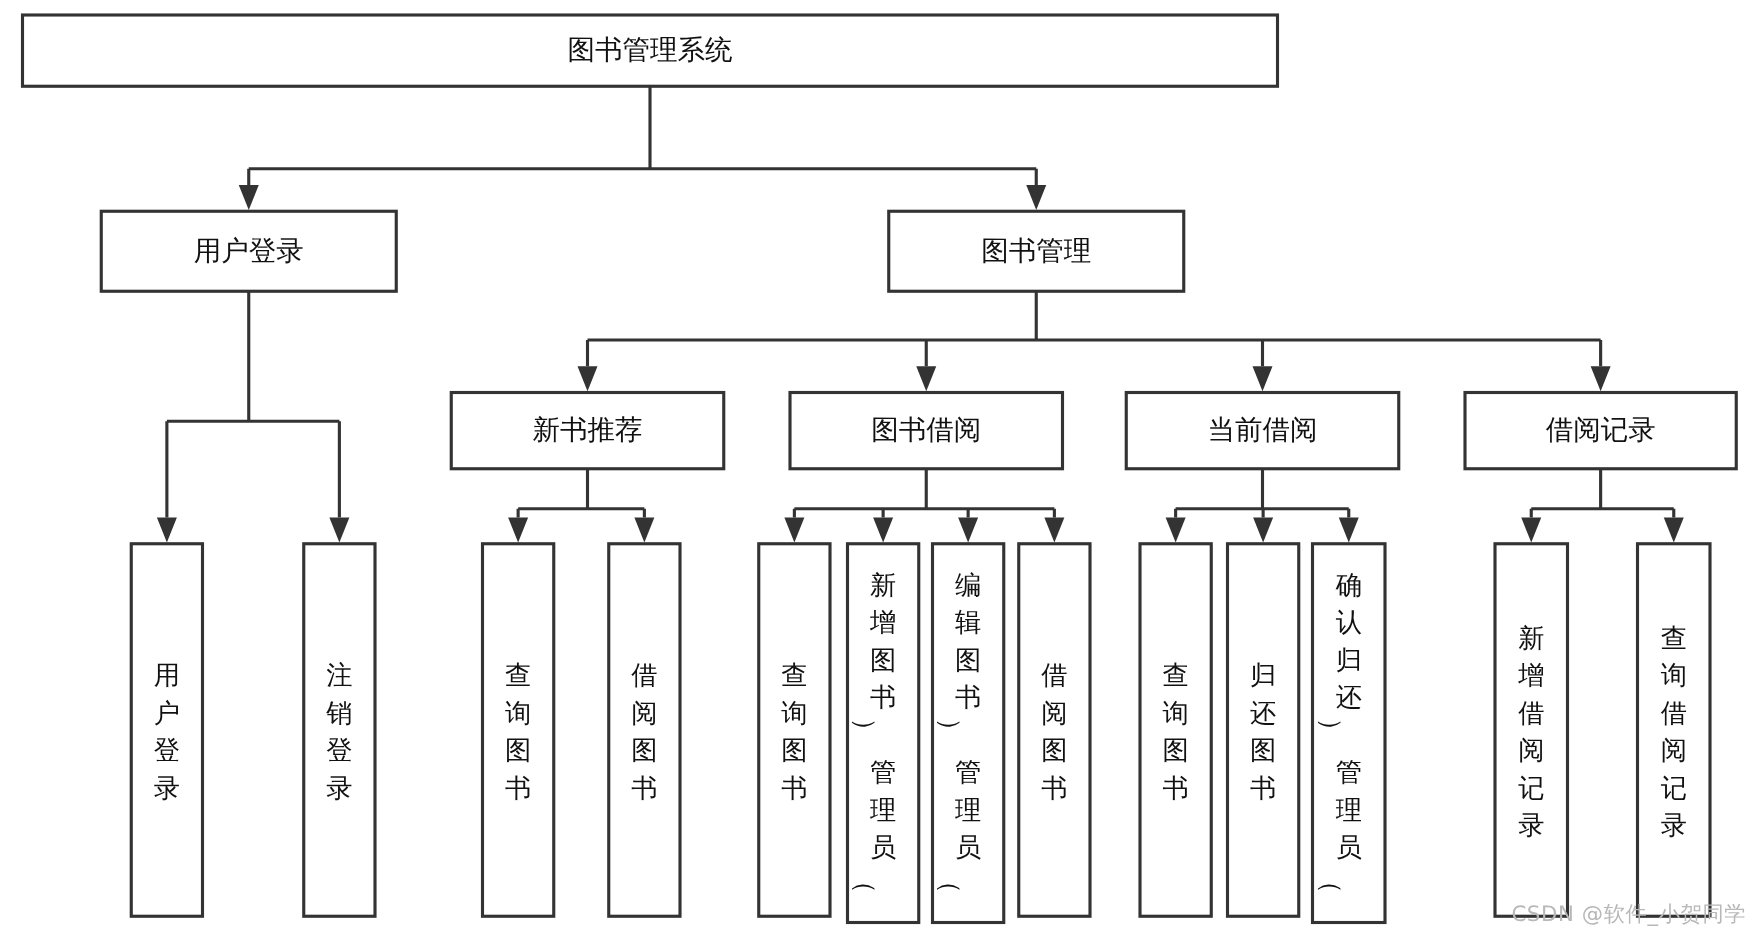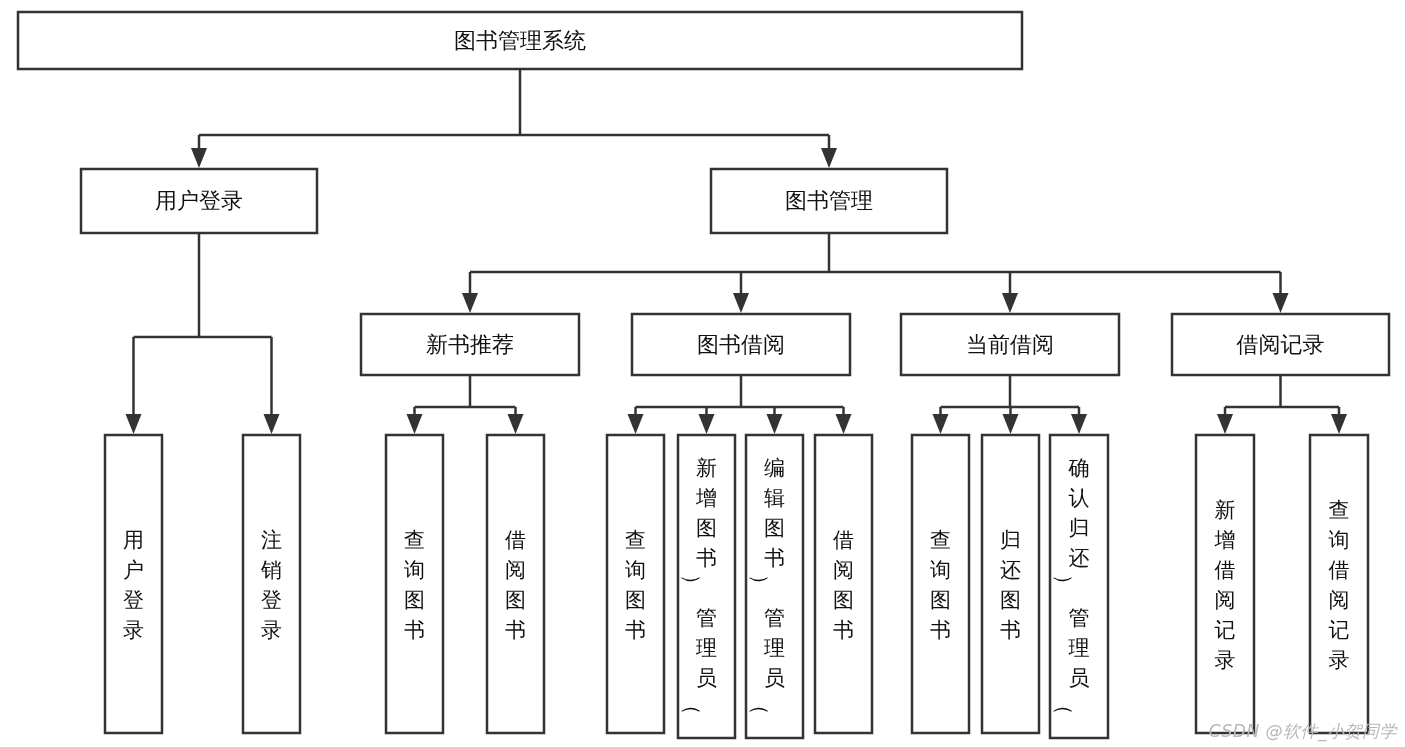--- a/index.html
+++ b/index.html
@@ -59,21 +59,20 @@
   .watermark-text {
     position: absolute;
     right: 8px;
     bottom: 4px;
     font-family: "DejaVu Sans", "Liberation Sans", sans-serif;
     font-size: 17px;
     color: #b8b8b8;
     white-space: nowrap;
     letter-spacing: 0.5px;
     user-select: none;
-    font-style: italic;
   }
 </style>
 </head>
 <body>
 
 <div id="diagram-root">
   <svg class="diagram-canvas" viewBox="0 0 1405 747">
     <g id="edge-layer">
         <g>
           <path class="connector-line" d="M 520 69 L 520 135"></path>

